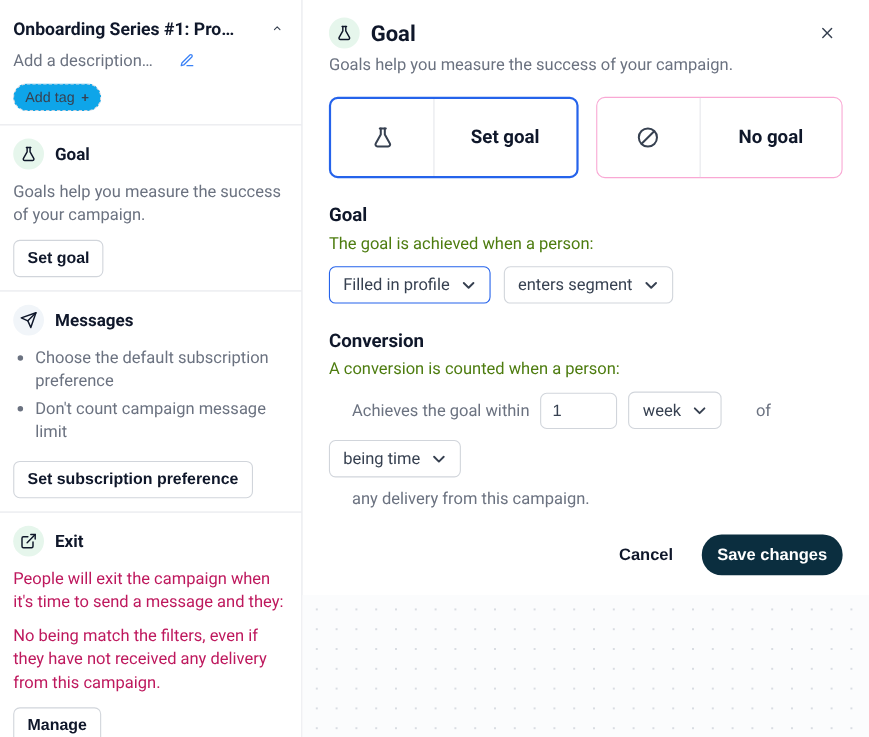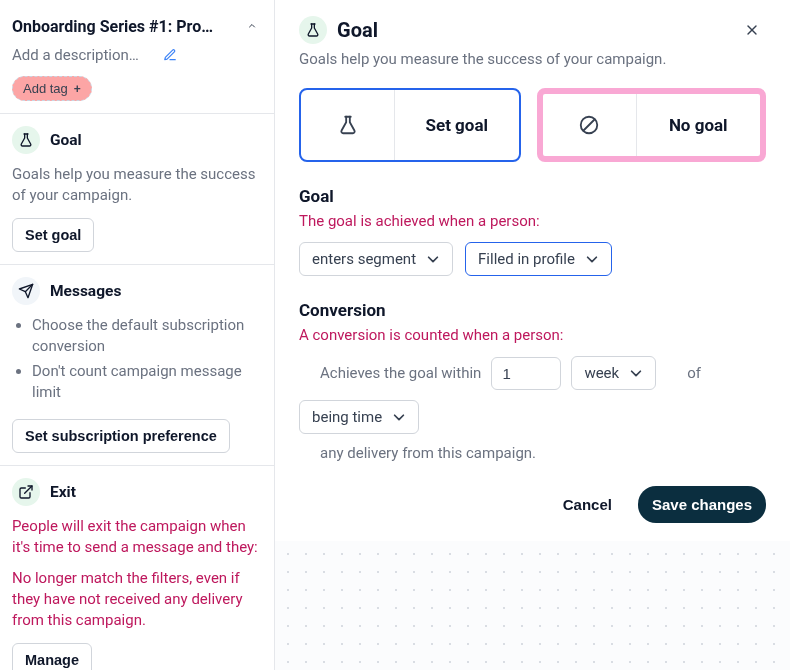--- a/index.html
+++ b/index.html
@@ -5,46 +5,46 @@
   * { box-sizing: border-box; }
   html, body { margin: 0; padding: 0; font-family: -apple-system, BlinkMacSystemFont, "Segoe UI", Roboto, Helvetica, Arial, sans-serif; color: #111827; background: #fff; }
   .app { display: flex; width: 790px; height: 670px; overflow: hidden; }
   .sidebar { width: 275px; border-right: 1px solid #e5e7eb; display: flex; flex-direction: column; }
   .sidebar-section { padding: 12px; border-bottom: 1px solid #e5e7eb; }
   .title-row { display: flex; align-items: center; justify-content: space-between; }
   .title-text { font-weight: 700; font-size: 16px; white-space: nowrap; overflow: hidden; text-overflow: ellipsis; max-width: 218px; color: #0f172a; }
   .chevron-btn { width: 20px; height: 20px; display: flex; align-items: center; justify-content: center; color: #374151; cursor: pointer; background: none; border: none; }
   .desc-row { display: flex; align-items: center; gap: 24px; margin-top: 10px; color: #6b7280; font-size: 15px; }
   .pencil { color: #3b82f6; width: 14px; height: 14px; display: inline-flex; }
-  .tag-chip { margin-top: 12px; display: inline-flex; align-items: center; gap: 6px; font-size: 13px; color: #374151; padding: 4px 10px; border: 1px dashed #cbd5e1; border-radius: 999px; cursor: pointer; background: #fca5a5; justify-content: flex-end; }
+  .tag-chip { margin-top: 12px; display: inline-flex; align-items: center; gap: 6px; font-size: 13px; color: #374151; padding: 4px 10px; border: 1px dashed #cbd5e1; border-radius: 999px; cursor: pointer; background: #0ea5e9; justify-content: flex-end; }
   .section-header { display: flex; align-items: center; gap: 10px; font-weight: 700; font-size: 15.5px; color: #0f172a; }
   .icon-bubble { width: 28px; height: 28px; border-radius: 999px; background: #e6f6ec; display: flex; align-items: center; justify-content: center; color: #0f172a; }
   .icon-bubble.gray { background: #f1f5f9; }
   .section-desc { margin-top: 10px; color: #6b7280; font-size: 15px; line-height: 1.4; }
   .btn { display: inline-flex; align-items: center; padding: 8px 12px; border: 1px solid #d1d5db; border-radius: 6px; background: #fff; font-size: 14.5px; font-weight: 600; color: #0f172a; cursor: pointer; margin-top: 12px; }
   .bullet-list { padding-left: 20px; margin: 10px 0 0 0; color: #6b7280; font-size: 15px; }
   .bullet-list li { margin-bottom: 4px; line-height: 1.4; }
   .exit-desc { color: #be185d; font-size: 15px; line-height: 1.4; margin-top: 10px; }
 
   .main { flex: 1; display: flex; flex-direction: column; position: relative; }
   .panel { padding: 16px 24px 18px 24px; }
   .panel-header { display: flex; align-items: flex-start; }
   .panel-title-wrap { flex: 1; }
   .panel-title-row { display: flex; align-items: center; gap: 10px; }
   .panel-title { font-weight: 700; font-size: 20px; color: #0f172a; }
   .panel-subtitle { color: #6b7280; font-size: 15px; margin-top: 6px; }
   .close-btn { width: 28px; height: 28px; display: flex; align-items: center; justify-content: center; background: none; border: none; color: #374151; cursor: pointer; }
   .toggle-row { display: flex; gap: 16px; margin-top: 20px; }
-  .toggle-card { flex: 1; height: 74px; border: 6px solid #f9a8d4; border-radius: 8px; display: flex; align-items: center; cursor: pointer; background: #fff; }
+  .toggle-card { flex: 1; height: 74px; border: 1px solid #f9a8d4; border-radius: 8px; display: flex; align-items: center; cursor: pointer; background: #fff; }
   .toggle-card.selected { border: 2px solid #2563eb; }
   .toggle-icon-cell { width: 94px; display: flex; align-items: center; justify-content: center; border-right: 1px solid #e5e7eb; height: 100%; color: #374151; }
   .toggle-card.selected .toggle-icon-cell { border-right: 1px solid #e5e7eb; }
   .toggle-label { flex: 1; text-align: center; font-weight: 700; font-size: 17px; color: #0f172a; }
   .subhead { font-weight: 700; font-size: 17px; color: #0f172a; margin-top: 24px; }
-  .subdesc { color: #be185d; font-size: 15px; margin-top: 6px; }
+  .subdesc { color: #4d7c0f; font-size: 15px; margin-top: 6px; }
   .select-row { display: flex; gap: 12px; margin-top: 12px; align-items: center; flex-wrap: wrap; }
   .select { display: inline-flex; align-items: center; gap: 10px; padding: 7px 12px; border: 1px solid #d1d5db; border-radius: 6px; font-size: 15px; color: #374151; background: #fff; cursor: pointer; }
   .select.selected { border: 1.5px solid #2563eb; }
   .input-num { width: 70px; padding: 7px 10px; border: 1px solid #d1d5db; border-radius: 6px; font-size: 15px; color: #374151; background: #fff; }
   .inline-text { color: #6b7280; font-size: 15px; margin-left: 21px; }
   .goal-line { display:flex; align-items:center; gap:10px; flex-wrap: wrap; margin-top:12px; }
   .footer-row { display: flex; justify-content: flex-end; gap: 20px; align-items: center; margin-top: 24px; }
   .link-btn { background: none; border: none; font-weight: 600; font-size: 15px; color: #0f172a; cursor: pointer; }
   .primary-btn { background: #0b2e3f; color: #fff; border: none; padding: 10px 14px; border-radius: 18px; font-weight: 600; font-size: 15px; cursor: pointer; }
   .dotgrid { flex: 1; background-color: #fbfcfd; background-image: radial-gradient(#d9dde3 1px, transparent 1px); background-size: 18px 18px; background-position: 4px 4px; }
@@ -98,39 +98,39 @@
       <div class="section-header">
         <div class="icon-bubble gray">
           <svg width="16" height="16" viewBox="0 0 24 24" fill="none" stroke="currentColor" stroke-width="2" stroke-linecap="round" stroke-linejoin="round">
               <line x1="22" y1="2" x2="11" y2="13"></line>
               <polygon points="22 2 15 22 11 13 2 9 22 2"></polygon>
             </svg>
         </div>
         <span>Messages</span>
       </div>
       <ul class="bullet-list">
-        <li>Choose the default subscription conversion</li>
+        <li>Choose the default subscription preference</li>
         <li>Don't count campaign message limit</li>
       </ul>
       <button class="btn">Set subscription preference</button>
     </div>
 
     <div class="sidebar-section" style="border-bottom:none;">
       <div class="section-header">
         <div class="icon-bubble">
           <svg width="16" height="16" viewBox="0 0 24 24" fill="none" stroke="currentColor" stroke-width="2" stroke-linecap="round" stroke-linejoin="round">
               <path d="M18 13v6a2 2 0 0 1-2 2H5a2 2 0 0 1-2-2V8a2 2 0 0 1 2-2h6"></path>
               <polyline points="15 3 21 3 21 9"></polyline>
               <line x1="10" y1="14" x2="21" y2="3"></line>
             </svg>
         </div>
         <span>Exit</span>
       </div>
       <div class="exit-desc">People will exit the campaign when it's time to send a message and they:</div>
-      <div class="exit-desc">No longer match the filters, even if they have not received any delivery from this campaign.</div>
+      <div class="exit-desc">No being match the filters, even if they have not received any delivery from this campaign.</div>
       <button class="btn">Manage</button>
     </div>
   </aside>
 
   <main class="main">
     <div class="panel">
       <div class="panel-header">
         <div class="panel-title-wrap">
           <div class="panel-title-row">
             <div class="icon-bubble">
@@ -168,28 +168,28 @@
                 <line x1="6" y1="18" x2="18" y2="6"></line>
               </svg>
           </div>
           <div class="toggle-label">No goal</div>
         </div>
       </div>
 
       <div class="subhead">Goal</div>
       <div class="subdesc">The goal is achieved when a person:</div>
       <div class="select-row">
+        <div class="select selected">
+          <span>Filled in profile</span>
+          <svg width="14" height="14" viewBox="0 0 16 16" fill="none" stroke="currentColor" stroke-width="2" stroke-linecap="round" stroke-linejoin="round">
+              <polyline points="3 6 8 11 13 6"></polyline>
+            </svg>
+        </div>
         <div class="select">
           <span>enters segment</span>
-          <svg width="14" height="14" viewBox="0 0 16 16" fill="none" stroke="currentColor" stroke-width="2" stroke-linecap="round" stroke-linejoin="round">
-              <polyline points="3 6 8 11 13 6"></polyline>
-            </svg>
-        </div>
-        <div class="select selected">
-          <span>Filled in profile</span>
           <svg width="14" height="14" viewBox="0 0 16 16" fill="none" stroke="currentColor" stroke-width="2" stroke-linecap="round" stroke-linejoin="round">
               <polyline points="3 6 8 11 13 6"></polyline>
             </svg>
         </div>
       </div>
 
       <div class="subhead">Conversion</div>
       <div class="subdesc">A conversion is counted when a person:</div>
 
       <div class="goal-line">

